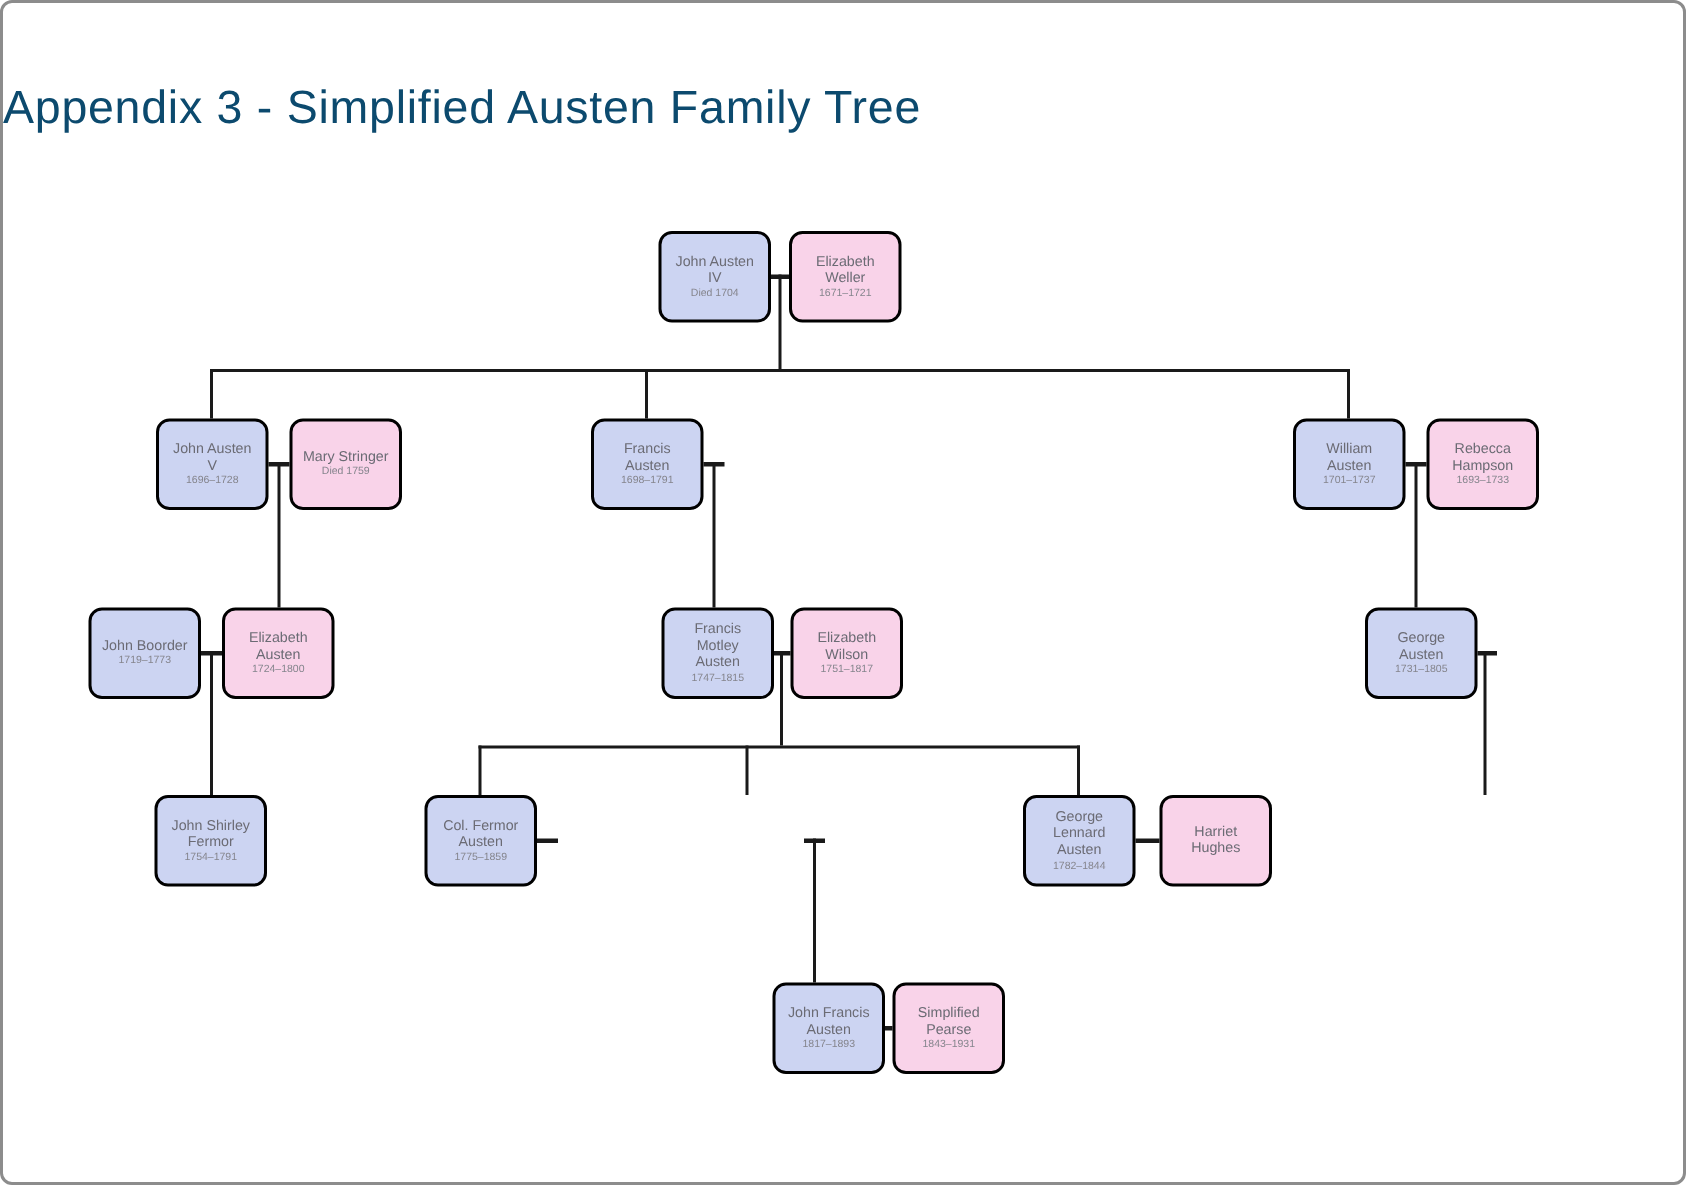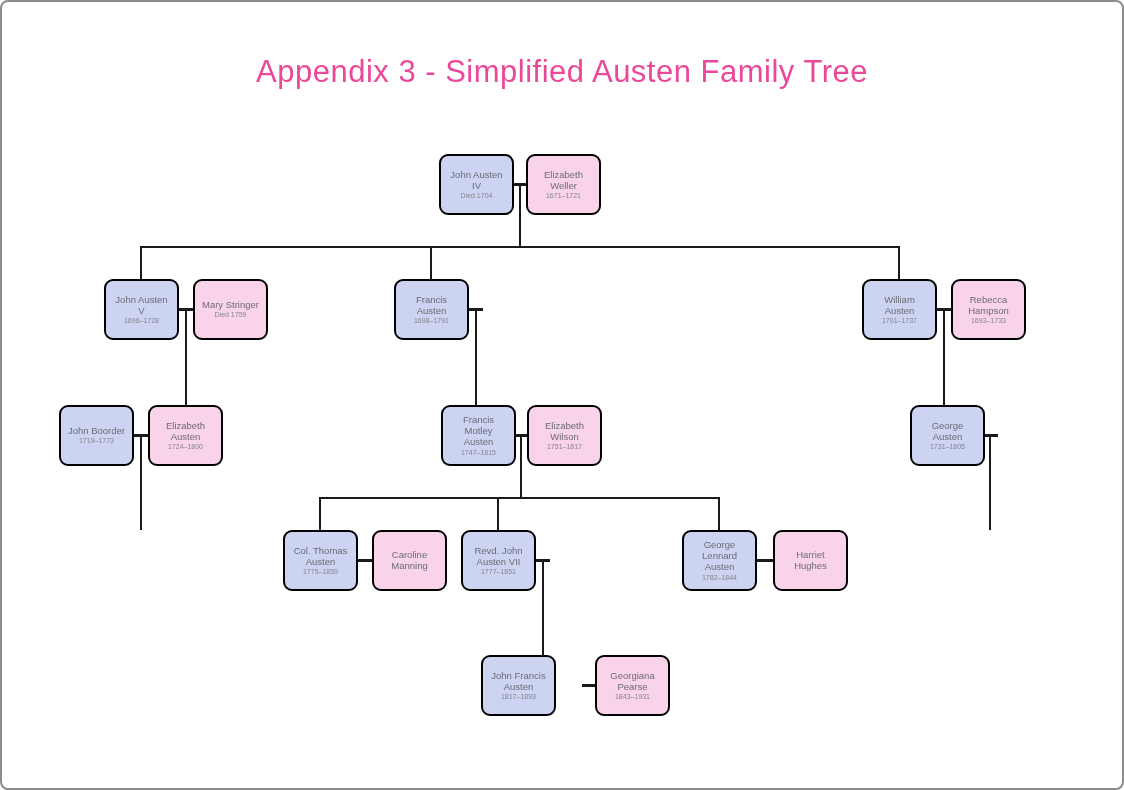--- a/index.html
+++ b/index.html
@@ -9,23 +9,23 @@
     background:#ffffff;
     border:2px solid #8c8c8c;
     border-radius:8px;
     box-sizing:border-box;
     overflow:hidden;
     font-family:"Liberation Sans", sans-serif;
   }
   #title{
     position:absolute;
     top:52px;left:0;width:100%;
-    text-align:center;
+    text-align:left;
     font-size:31px;
-    color:#ec4899;
+    color:#0c4a6e;
     letter-spacing:0.5px;
   }
   .person{
     position:absolute;
     width:75px;height:61px;
     box-sizing:border-box;
     border:2px solid #000;
     border-radius:9px;
     display:flex;
     flex-direction:column;
@@ -145,51 +145,46 @@
     <div class="pname">Elizabeth
 Wilson</div>
     <div class="pdates">1751–1817</div>
   </div>
   <div class="person male" style="left:908px;top:403px">
     <div class="pname">George
 Austen</div>
     <div class="pdates">1731–1805</div>
   </div>
 
+  <div class="person male" style="left:101px;top:528px">
+    <div class="pname">John Shirley
+Fermor</div>
+    <div class="pdates">1754–1791</div>
+  </div>
   <div class="person male" style="left:281px;top:528px">
-    <div class="pname">Col. Thomas
+    <div class="pname">Col. Fermor
 Austen</div>
     <div class="pdates">1775–1859</div>
-  </div>
-  <div class="person female" style="left:370px;top:528px">
-    <div class="pname">Caroline
-Manning</div>
-    <div class="pdates"></div>
-  </div>
-  <div class="person male" style="left:459px;top:528px">
-    <div class="pname">Revd. John
-Austen VII</div>
-    <div class="pdates">1777–1851</div>
   </div>
   <div class="person male" style="left:680px;top:528px">
     <div class="pname">George
 Lennard
 Austen</div>
     <div class="pdates">1782–1844</div>
   </div>
   <div class="person female" style="left:771px;top:528px">
     <div class="pname">Harriet
 Hughes</div>
     <div class="pdates"></div>
   </div>
 
-  <div class="person male" style="left:479px;top:653px">
+  <div class="person male" style="left:513px;top:653px">
     <div class="pname">John Francis
 Austen</div>
     <div class="pdates">1817–1893</div>
   </div>
   <div class="person female" style="left:593px;top:653px">
-    <div class="pname">Georgiana
+    <div class="pname">Simplified
 Pearse</div>
     <div class="pdates">1843–1931</div>
   </div>
 
 </div>
 
 </body></html>

